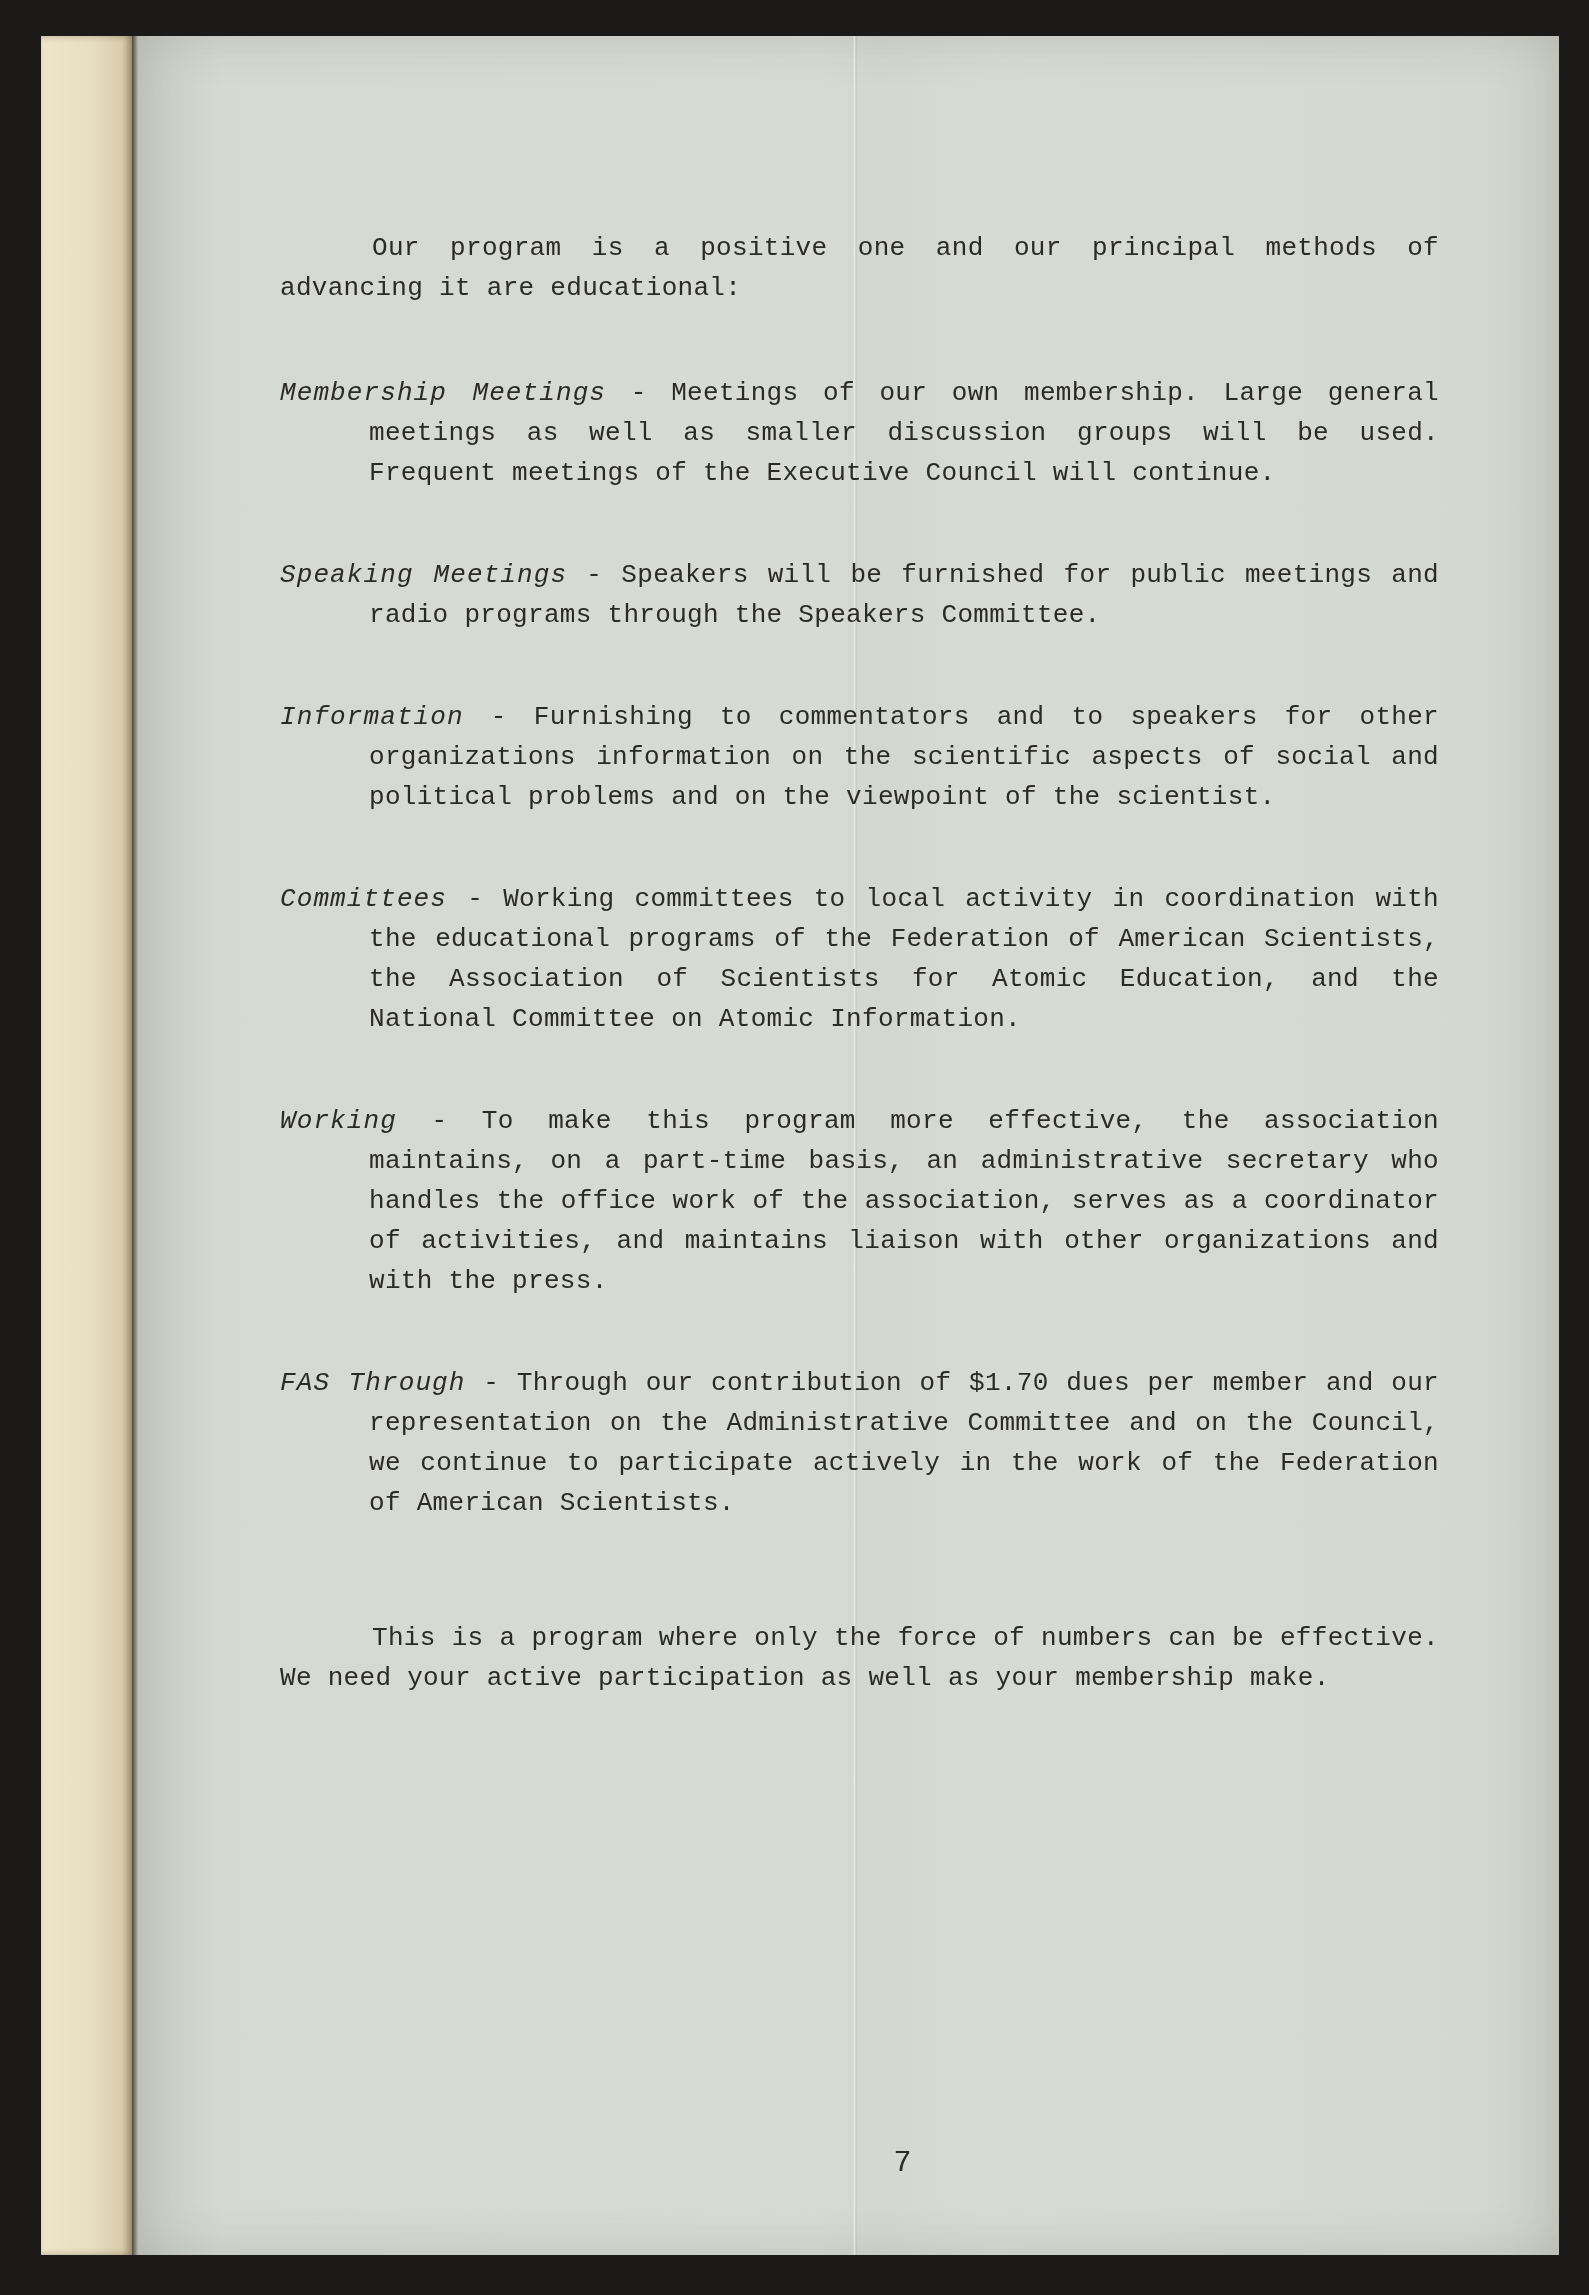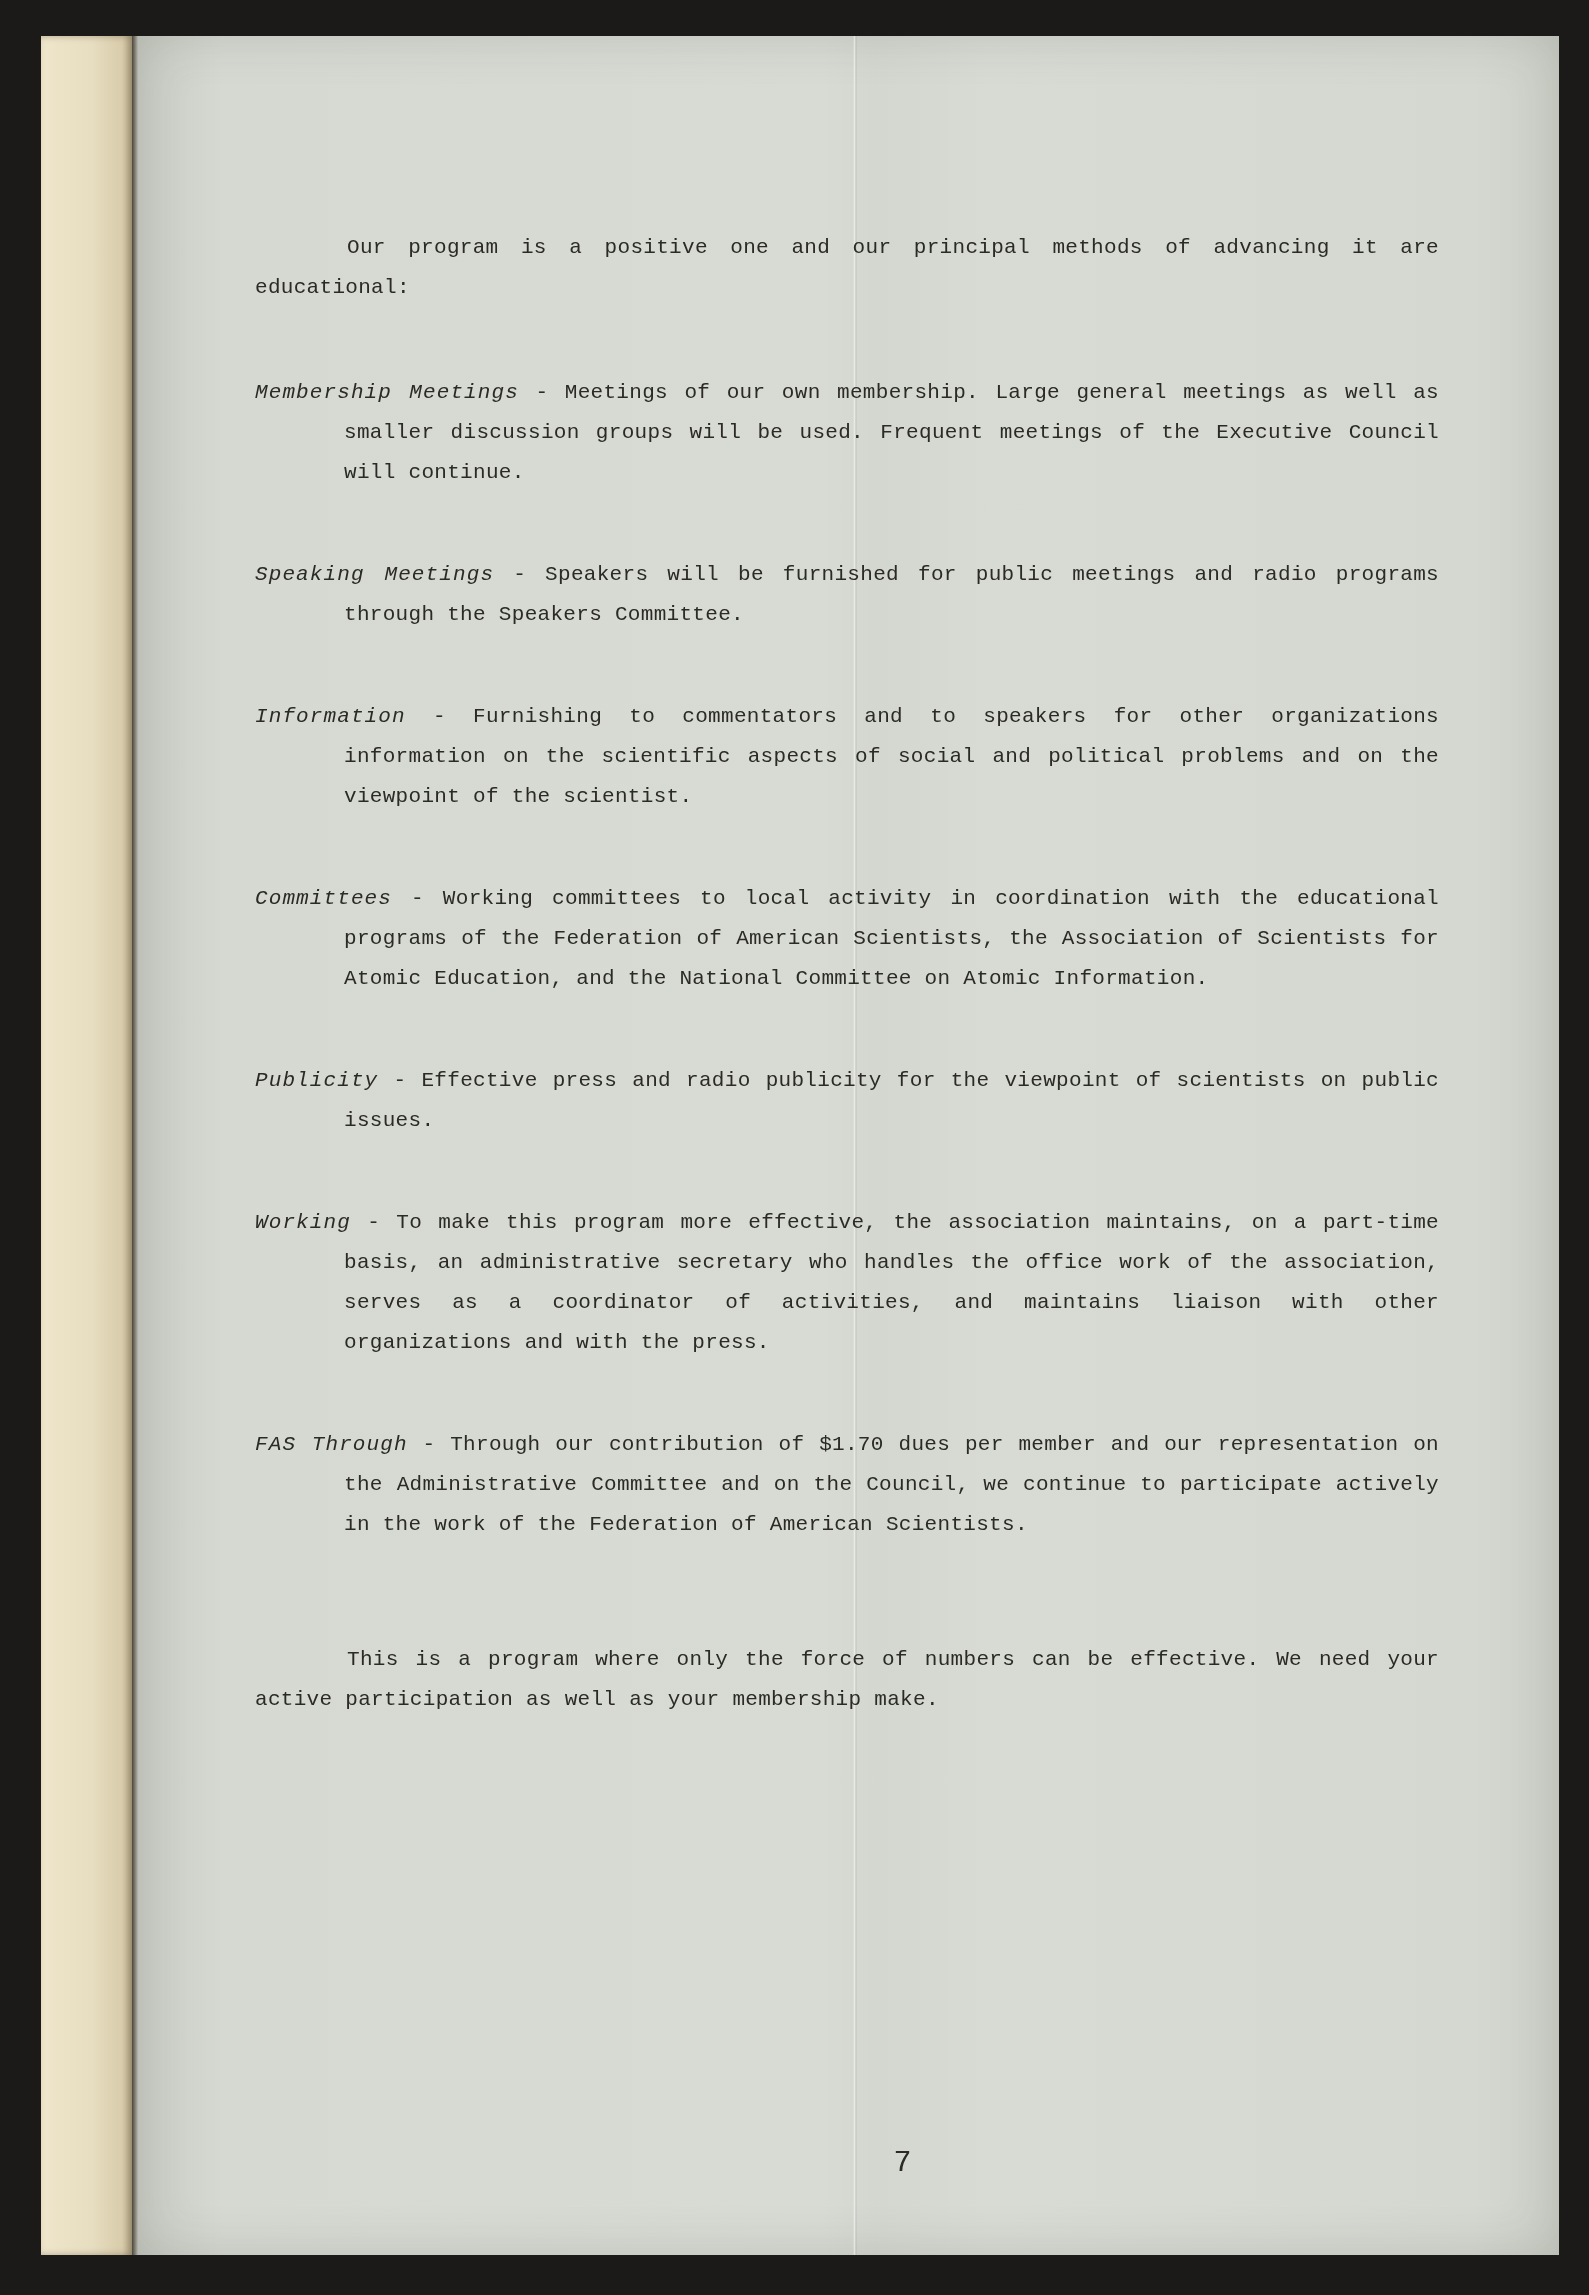--- a/index.html
+++ b/index.html
@@ -53,23 +53,24 @@
     bottom: 0;
     width: 4.4px;
     background: linear-gradient(90deg, rgba(255,255,255,0) 0%, rgba(255,255,255,0.55) 45%, rgba(90,95,85,0.18) 75%, rgba(255,255,255,0) 100%);
     pointer-events: none;
   }
   .content {
     position: absolute;
     inset: 0;
     padding: 192px 120px 0 117px;
     color: #2b2a26;
-    font-size: 21px;
+    font-size: 26px;
     line-height: 40px;
     letter-spacing: 0.3px;
+    margin-left: 25px;
   }
   p.intro, p.closing {
     margin: 0;
     text-indent: 92px;
     text-align: justify;
   }
   p.intro { margin-bottom: 65px; }
   p.closing { margin-top: 95px; }
   .section {
     margin: 0 0 62px 0;
@@ -108,21 +109,20 @@
     <p class="intro">Our program is a positive one and our principal methods of advancing it are educational:</p>
 
     <p class="section"><span class="section-title">Membership Meetings</span> <span class="section-body">- Meetings of our own membership.  Large general meetings as well as smaller discussion groups will be used.  Frequent meetings of the Executive Council will continue.</span></p>
 
     <p class="section"><span class="section-title">Speaking Meetings</span> <span class="section-body">- Speakers will be furnished for public meetings and radio programs through the Speakers Committee.</span></p>
 
     <p class="section"><span class="section-title">Information</span> <span class="section-body">- Furnishing to commentators and to speakers for other organizations information on the scientific aspects of social and political problems and on the viewpoint of the scientist.</span></p>
 
     <p class="section"><span class="section-title">Committees</span> <span class="section-body">- Working committees to local activity in coordination with the educational programs of the Federation of American Scientists, the Association of Scientists for Atomic Education, and the National Committee on Atomic Information.</span></p>
 
-    <p class="section"><span class="section-title">Publicity</span> <span class="section-body">- Effective press and radio publicity for the viewpoint of scientists on public issues.</span></p>
 
     <p class="section"><span class="section-title">Working</span> <span class="section-body">- To make this program more effective, the association maintains, on a part-time basis, an administrative secretary who handles the office work of the association, serves as a coordinator of activities, and maintains liaison with other organizations and with the press.</span></p>
 
     <p class="section"><span class="section-title">FAS Through</span> <span class="section-body">- Through our contribution of $1.70 dues per member and our representation on the Administrative Committee and on the Council, we continue to participate actively in the work of the Federation of American Scientists.</span></p>
 
     <p class="closing">This is a program where only the force of numbers can be effective.  We need your active participation as well as your membership make.</p>
 
   </div>
 
   <div class="page-number">7</div>

